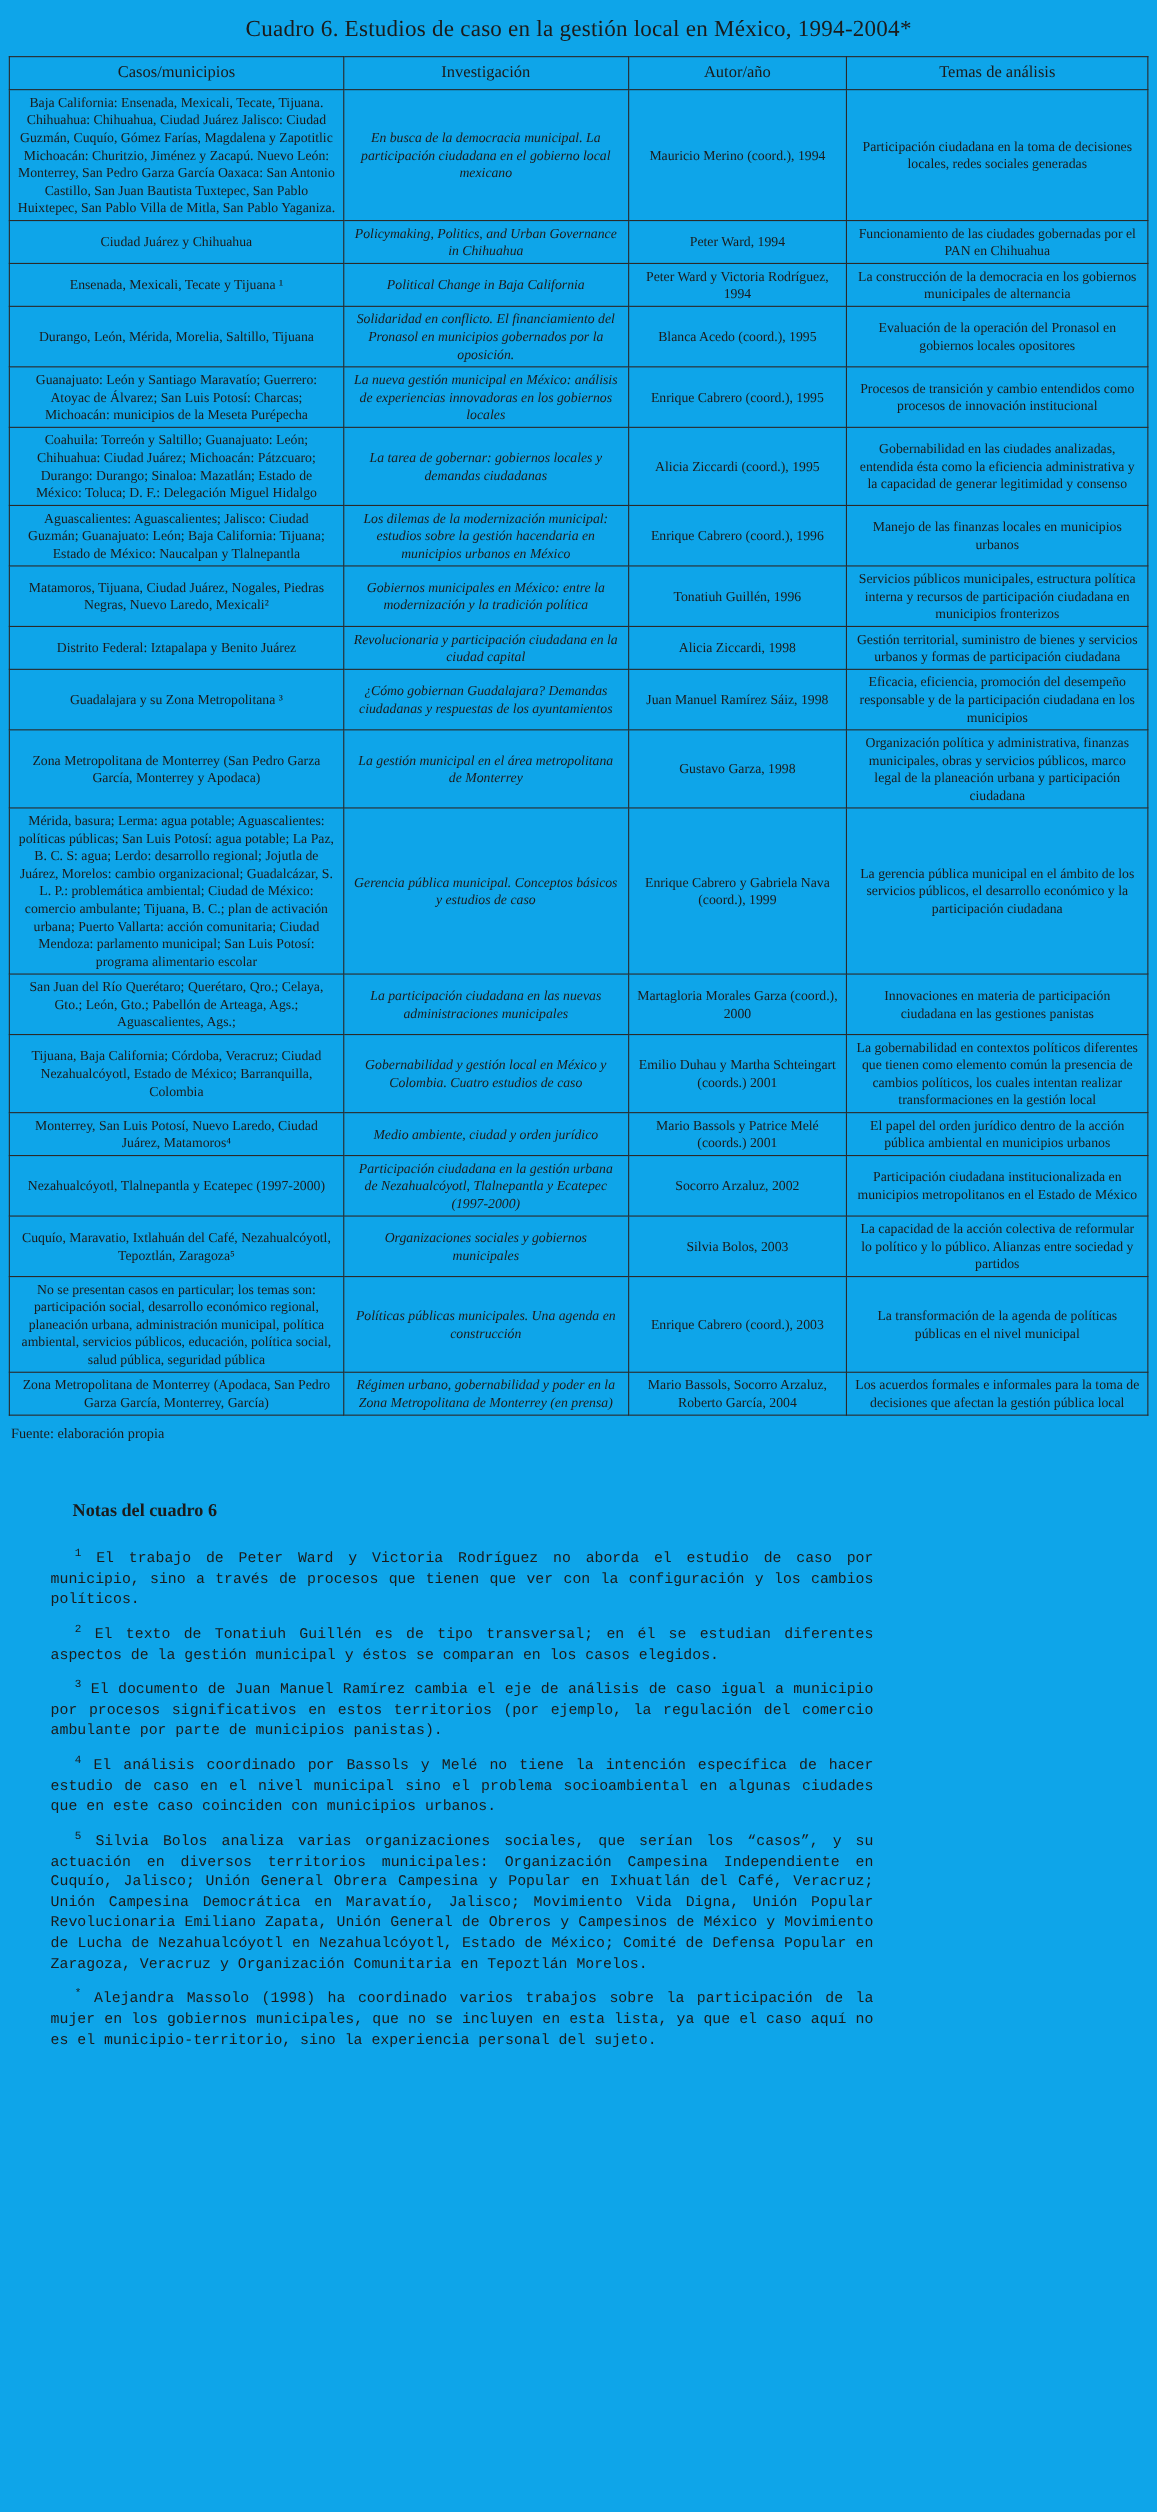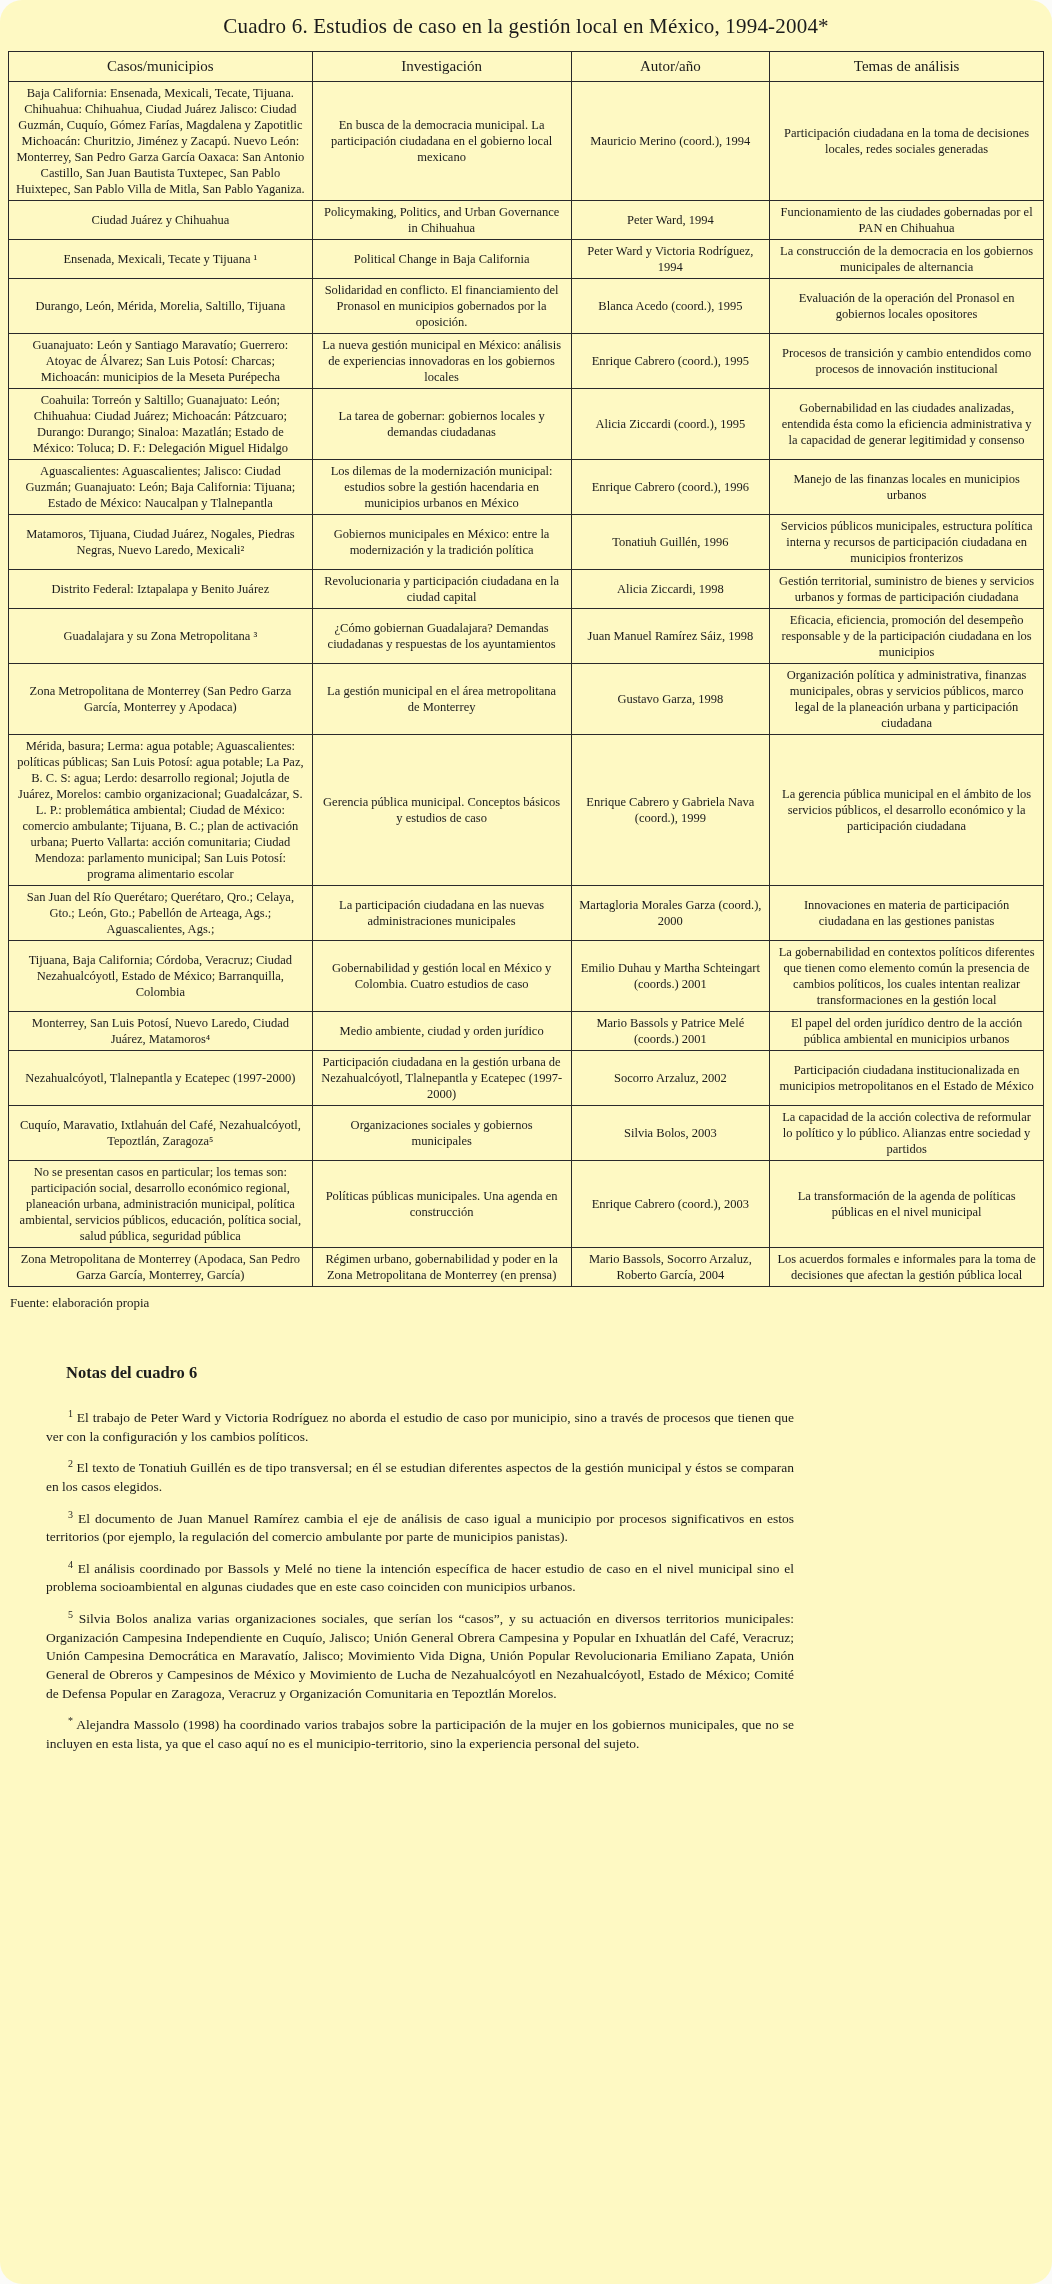--- a/index.html
+++ b/index.html
@@ -6,24 +6,23 @@
     margin: 0;
     padding: 0;
     background: #fbfbf9;
     color: #1b1b1b;
     font-family: "Liberation Serif", "DejaVu Serif", serif;
   }
   .page {
     width: 1052px;
     min-height: 2284px;
     margin: 0 auto;
-    background: #fef9c3;
+    background: #0ea5e9;
     box-sizing: border-box;
     padding: 8px 8px 30px 8px;
-    border-radius: 22px;
   }
   .page-title {
     text-align: center;
     font-size: 21px;
     font-weight: normal;
     margin: 6px 0 12px 0;
     letter-spacing: 0.2px;
   }
   table.case-table {
     border-collapse: collapse;
@@ -41,20 +40,21 @@
   table.case-table th {
     font-size: 15px;
     font-weight: normal;
     padding: 6px 4px;
   }
   table.case-table td {
     font-size: 12.5px;
     line-height: 1.28;
   }
   td.col-investigacion {
+    font-style: italic;
     font-size: 11.5px;
   }
   .col-casos   { width: 29.5%; }
   .col-investigacion { width: 25%; }
   .col-autor   { width: 19%; }
   .col-temas   { width: 26.5%; }
   .fuente {
     font-size: 13px;
     margin: 8px 0 16px 2px;
   }
@@ -65,20 +65,21 @@
   }
   .notes-list {
     margin: 0 250px 0 38px;
     text-align: justify;
   }
   .note {
     font-size: 13.5px;
     line-height: 1.38;
     margin: 12px 0 13px 0;
     text-indent: 22px;
+    font-family: Liberation Mono, monospace;
   }
   .note sup {
     font-size: 10px;
     line-height: 0;
   }
 </style>
 </head>
 <body>
 
 <div class="page">

